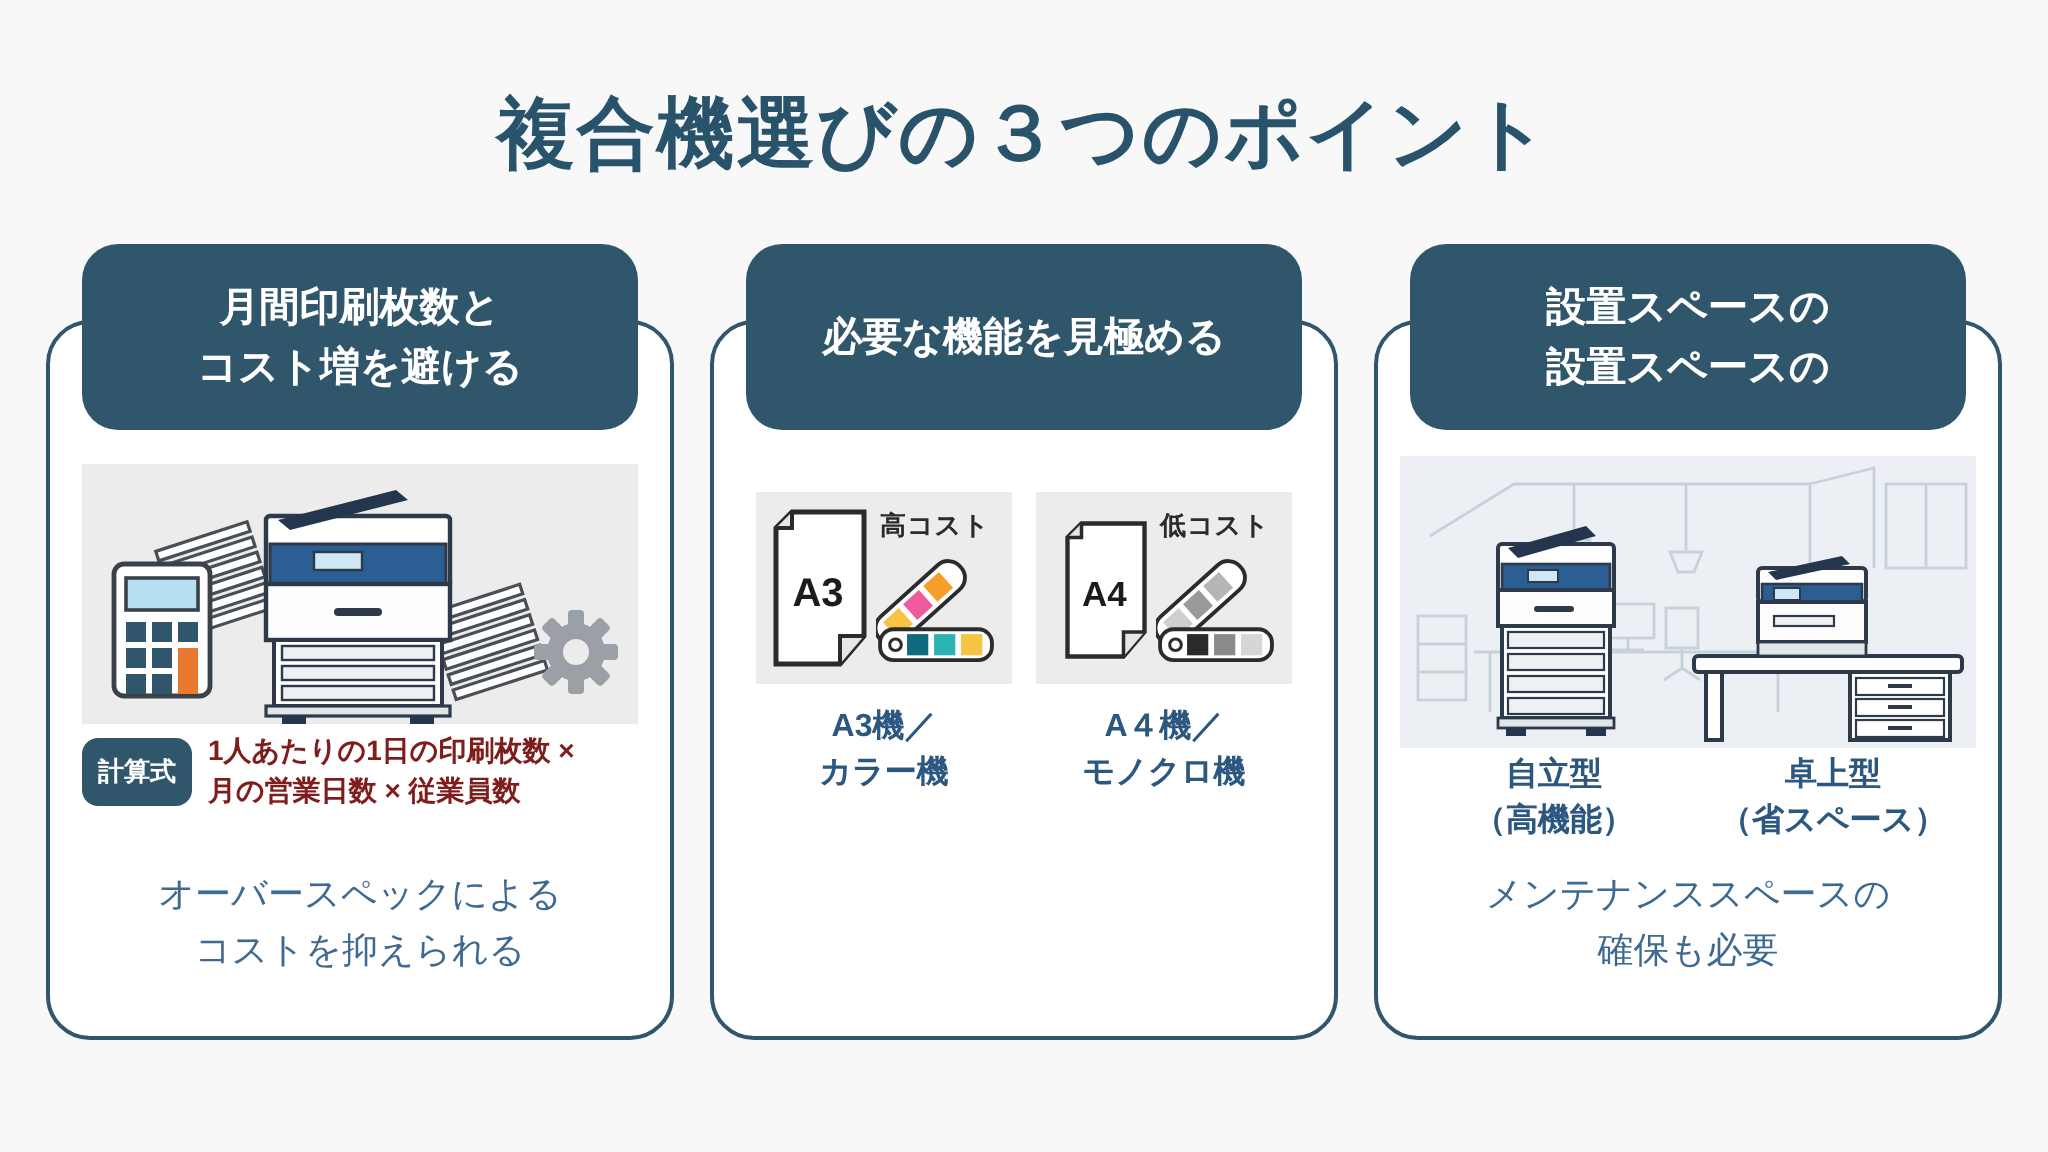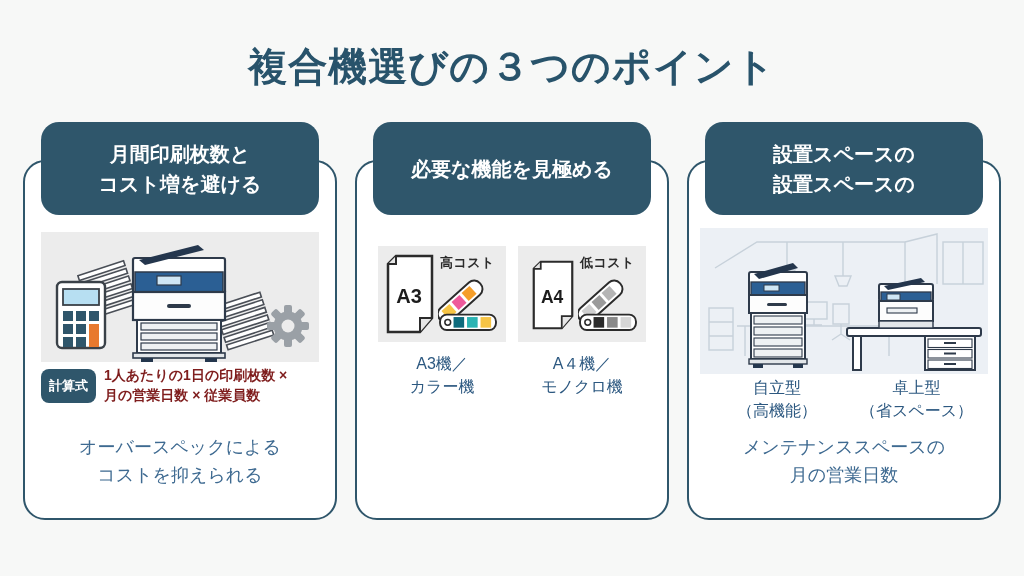--- a/index.html
+++ b/index.html
@@ -32,21 +32,21 @@
   .formula-text{font-size:14px;font-weight:700;color:#7f1d1d;line-height:1.4;white-space:nowrap;}
   .note{
     position:absolute;left:0;width:100%;top:272px;text-align:center;
     font-size:18px;color:#3e6a91;line-height:1.55;
   }
   .boxes{position:absolute;top:84px;left:0;width:100%;display:flex;justify-content:center;gap:12px;}
   .box{width:128px;height:96px;background:#ececec;position:relative;flex:0 0 auto;}
   .paper-svg{position:absolute;left:8px;top:8px;}
   .paper-svg.small{left:14px;top:14px;}
   .cost-tag{position:absolute;left:62px;top:8px;font-size:13px;font-weight:700;color:#2b2b2b;letter-spacing:0.5px;}
-  .lbl{position:absolute;text-align:center;font-size:16px;font-weight:400;color:#2c5880;line-height:1.45;}
+  .lbl{position:absolute;text-align:center;font-size:16px;font-weight:700;color:#2c5880;line-height:1.45;}
   #card2 .lbl-1{left:10px;top:190px;width:150px;}
   #card2 .lbl-2{left:150px;top:190px;width:150px;}
   .swatch-svg{position:absolute;left:60px;top:32px;}
   #card3 .illus{left:11px;top:66px;width:288px;height:146px;background:#ecf0f5;}
   #card3 .lbl-1{left:8px;top:214px;width:160px;}
   #card3 .lbl-2{left:150px;top:214px;width:155px;}
 </style>
 </head>
 <body>
 
@@ -271,17 +271,17 @@
       <span>自立型</span><br>
       <span>（高機能）</span>
     </div>
     <div class="lbl lbl-2">
       <span>卓上型</span><br>
       <span>（省スペース）</span>
     </div>
 
     <div class="note">
       <span>メンテナンススペースの</span><br>
-      <span>月の営業日数</span>
+      <span>確保も必要</span>
     </div>
   </div>
 
 </div>
 
 </body></html>

